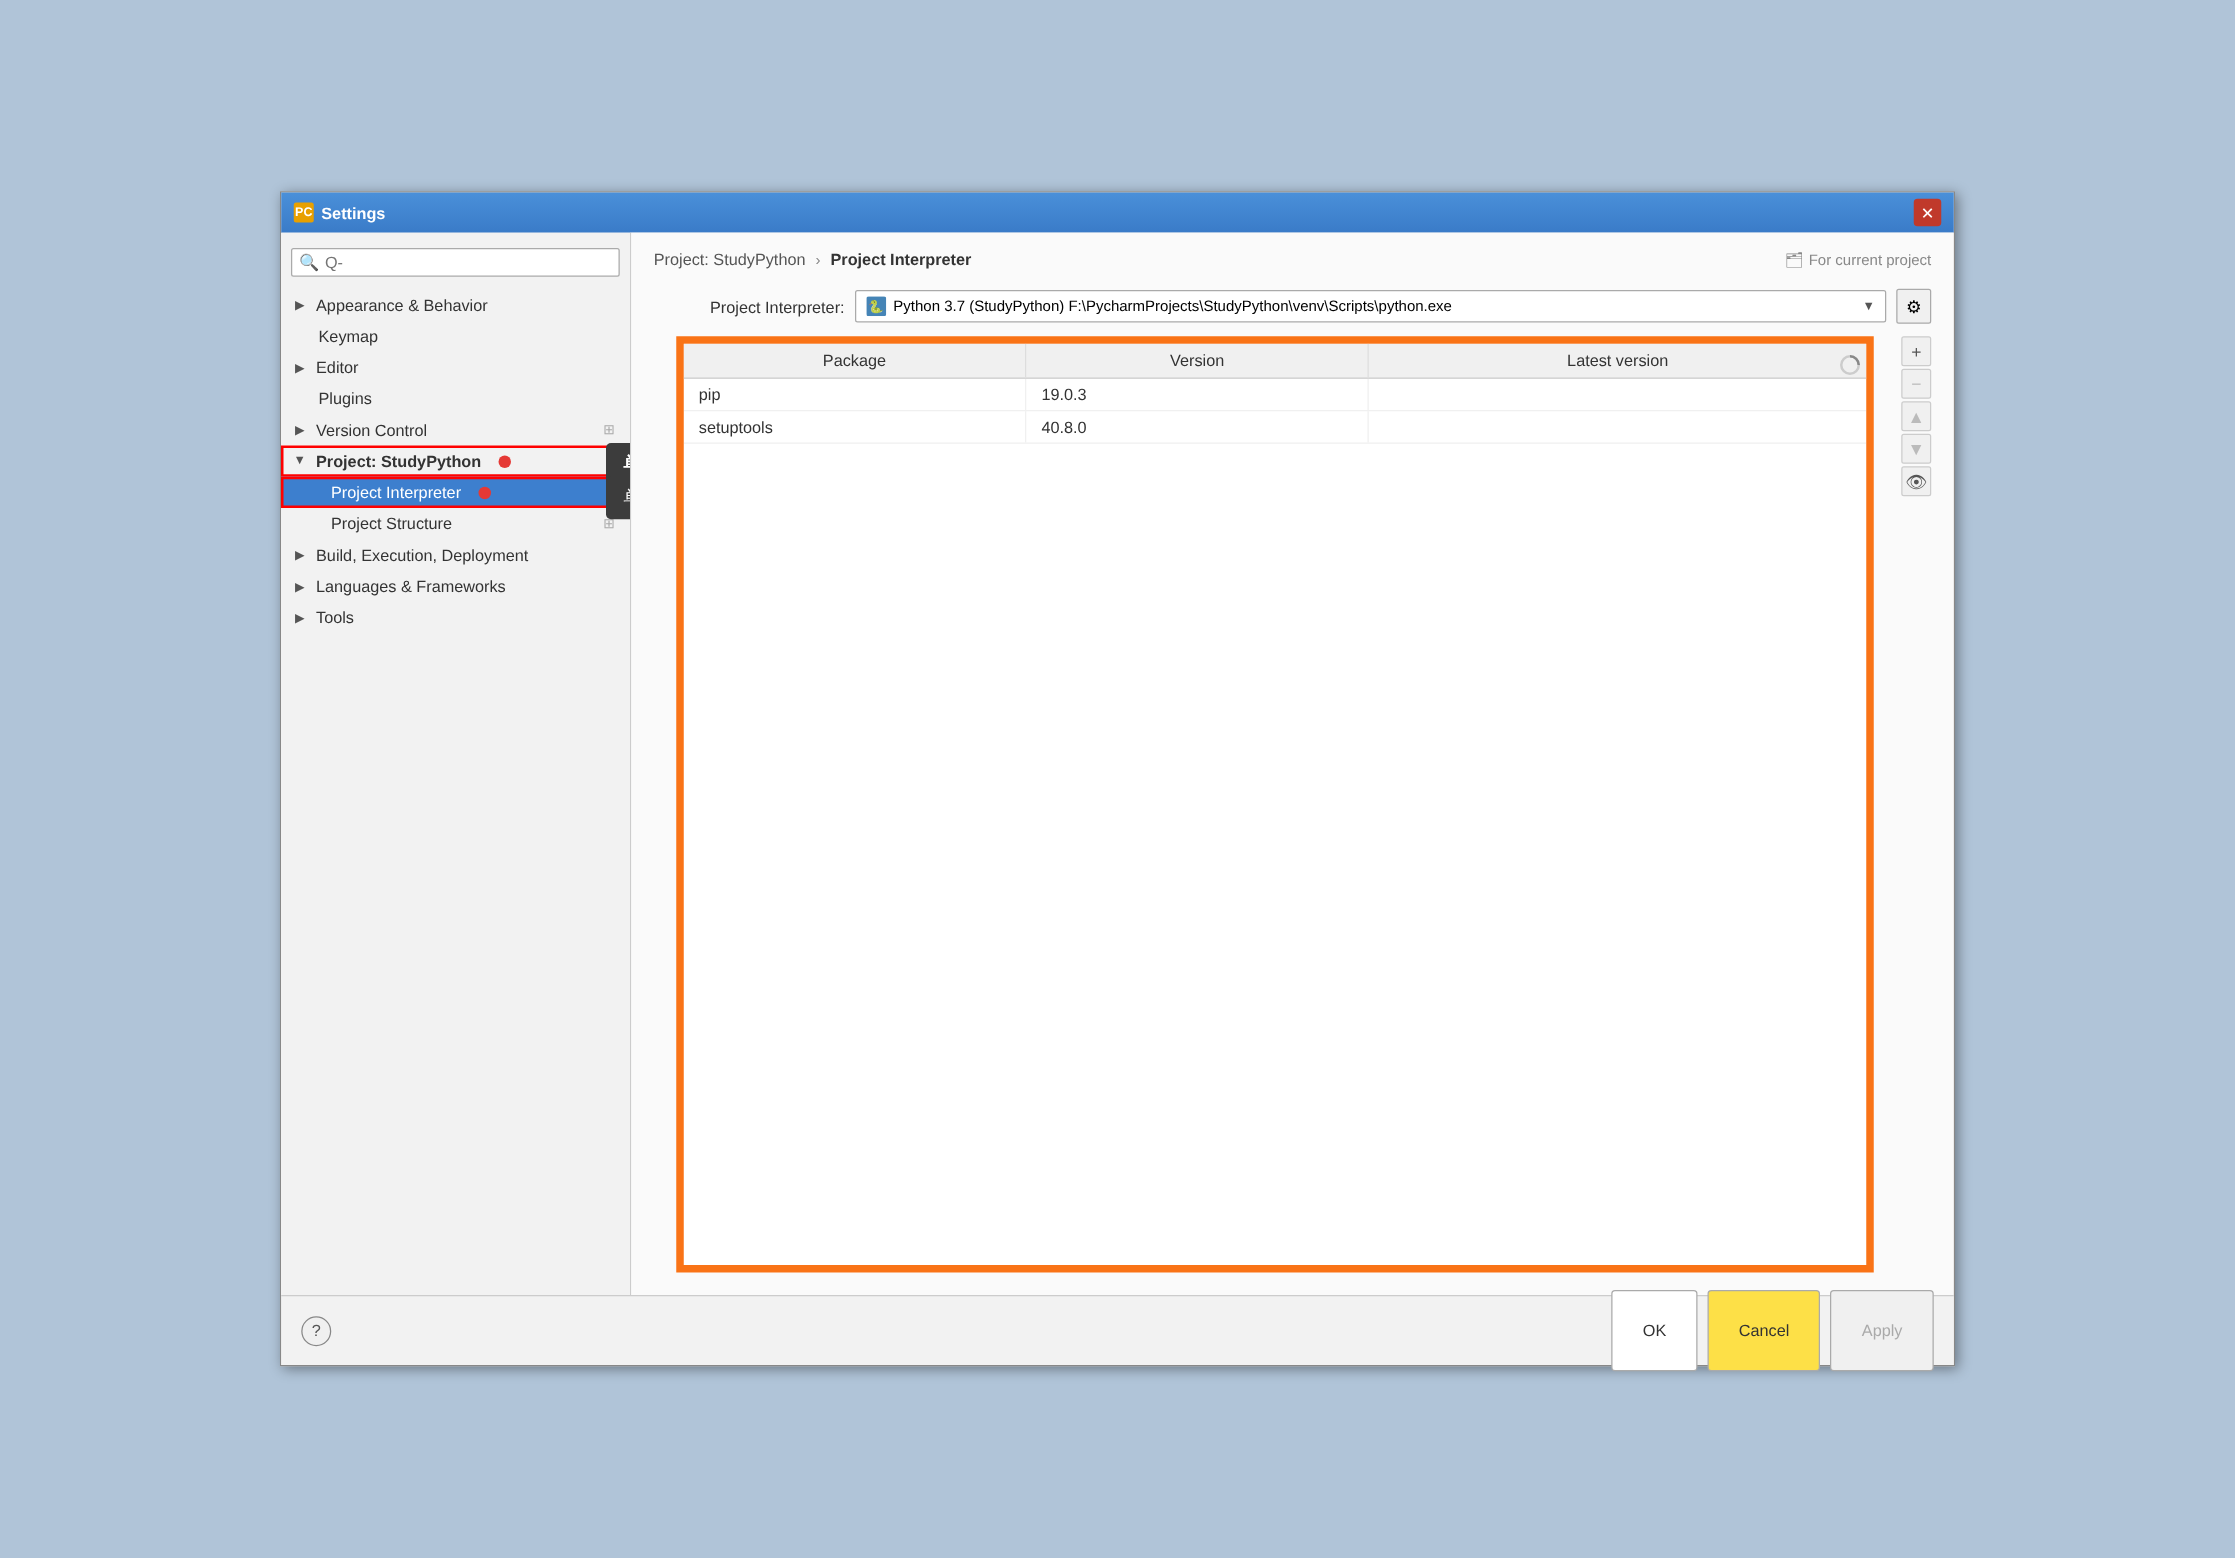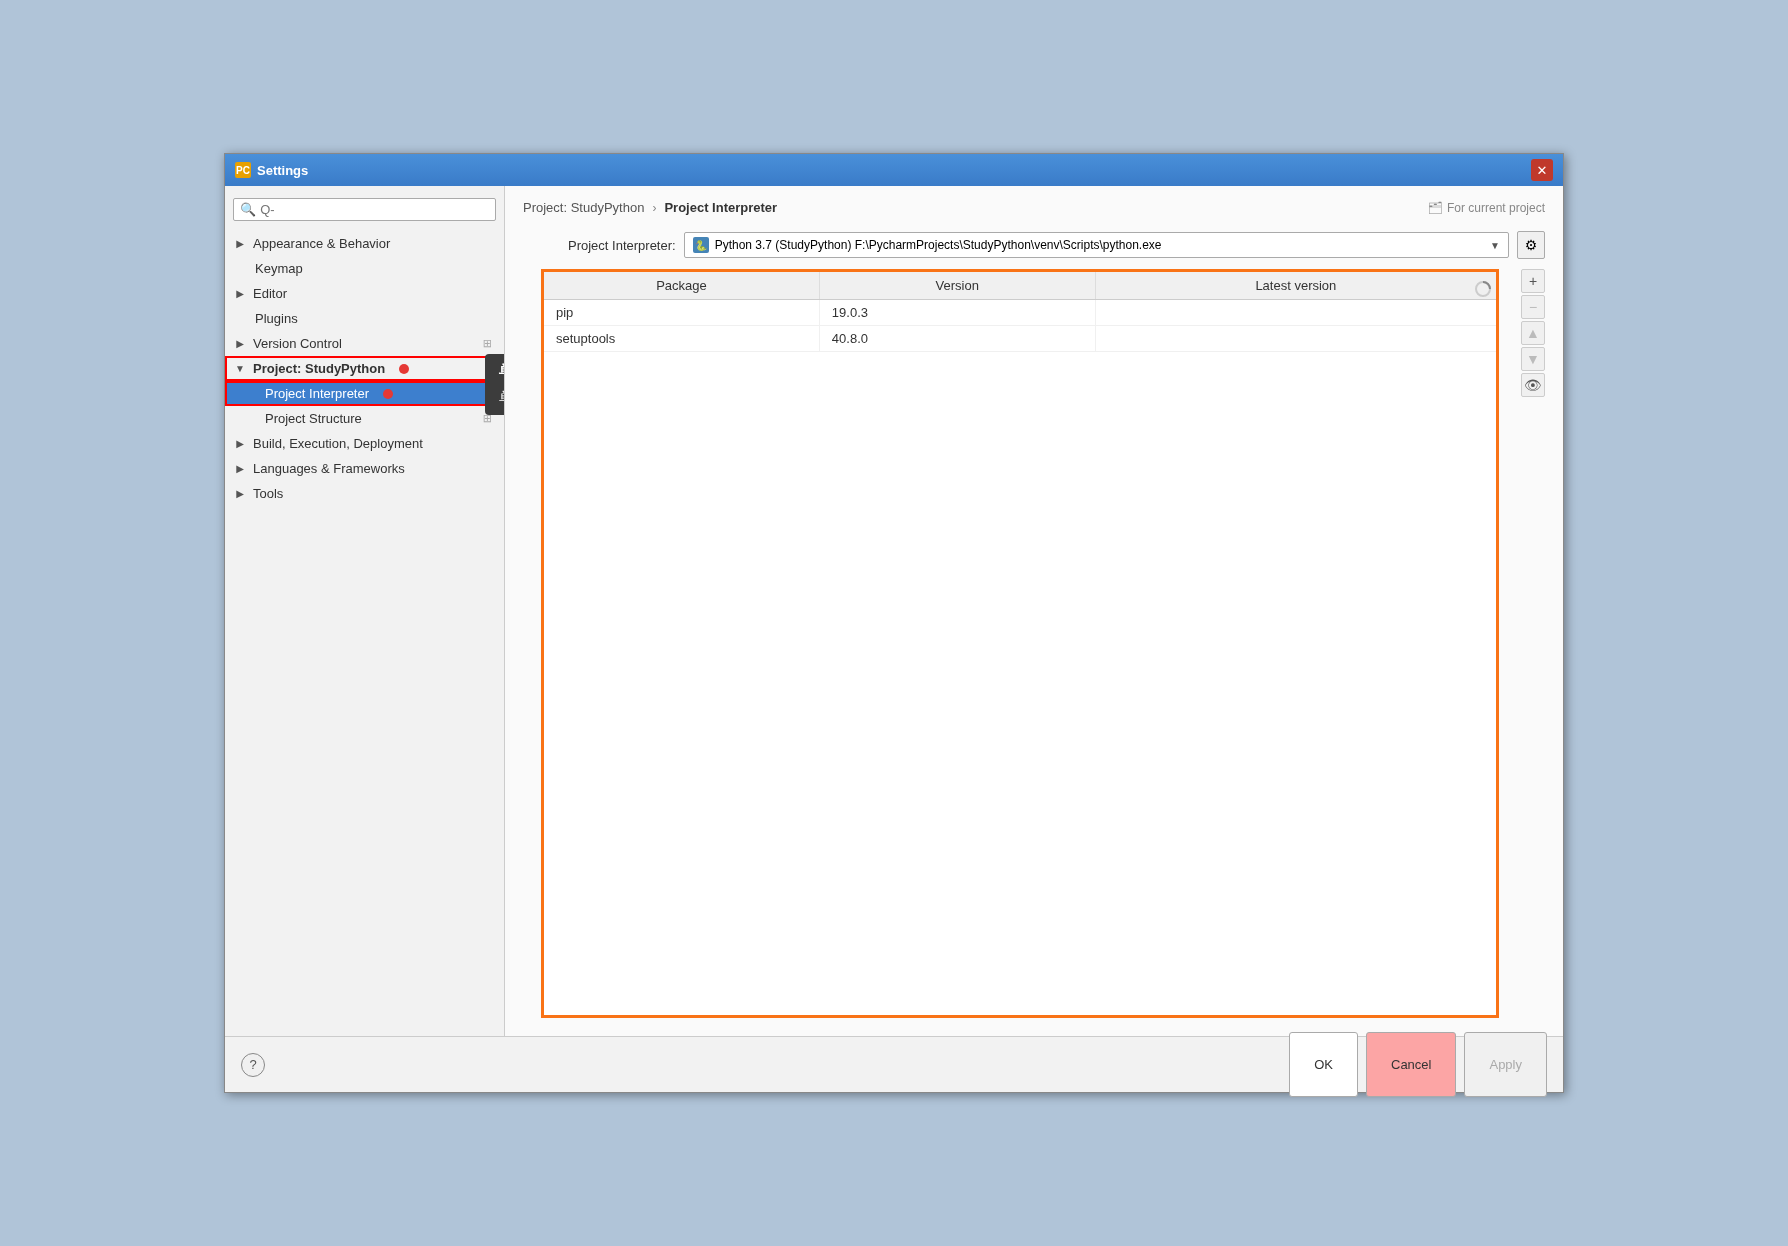--- a/index.html
+++ b/index.html
@@ -200,21 +200,21 @@
       display: flex;
       align-items: center;
       justify-content: center;
       cursor: pointer;
       border-radius: 2px;
       font-size: 14px;
     }
     .table-container {
       flex: 1;
       margin: 0 18px;
-      border: 3px solid #f97316;
+      border: 6px solid #f97316;
       background: white;
       display: flex;
       flex-direction: column;
       overflow: hidden;
       position: relative;
     }
     .table-header {
       display: flex;
       background: #f0f0f0;
       border-bottom: 1px solid #ccc;
@@ -303,21 +303,21 @@
       border-radius: 3px;
       border: 1px solid #aaa;
       cursor: pointer;
       font-size: 13px;
     }
     .btn-ok {
       background: white;
       color: #333;
     }
     .btn-cancel {
-      background: #fca5a5;
+      background: #fde047;
       color: #333;
     }
     .btn-apply {
       background: #f0f0f0;
       color: #aaa;
       cursor: default;
     }
   </style>
 </head>
 <body>

